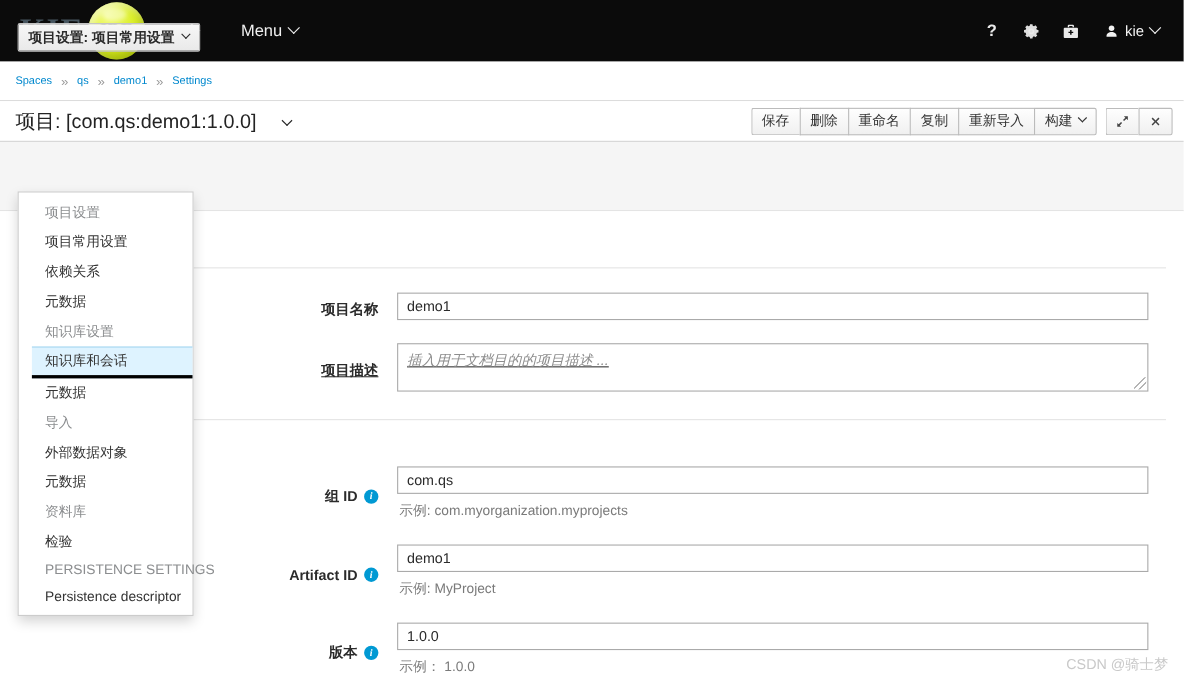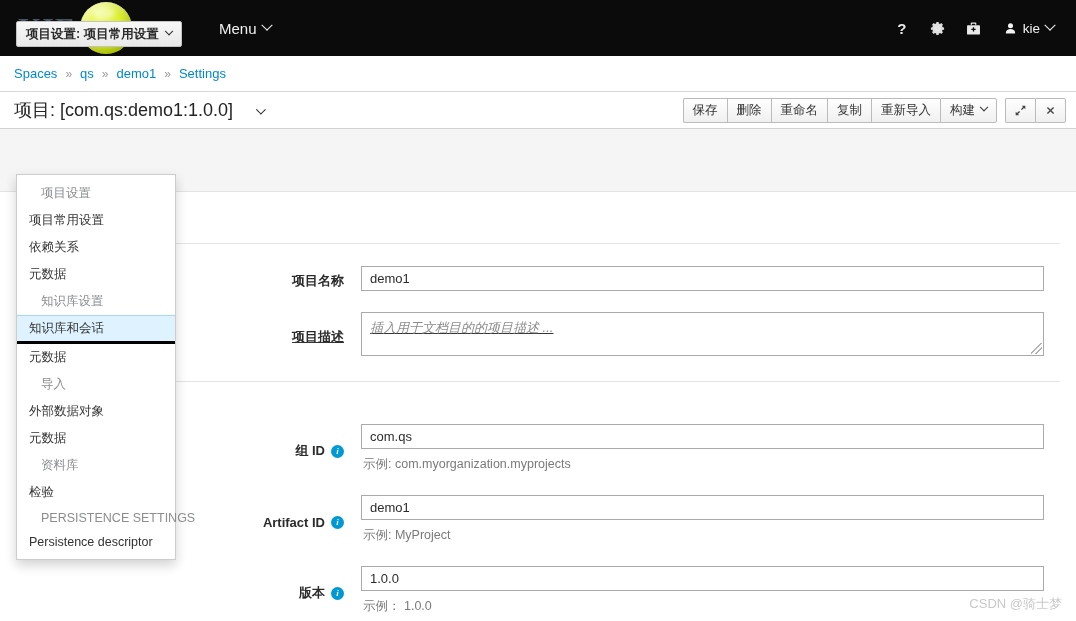--- a/index.html
+++ b/index.html
@@ -95,21 +95,21 @@
 
   
   .breadcrumb-bar {
     position: absolute; top: 56px; left: 0;
     width: 1076px; height: 36px;
     background: #fff;
     border-bottom: 1px solid #d9d9d9;
     display: flex; align-items: center;
     padding-left: 14px;
   }
-  .bc-link { color: #0088ce; font-size: 13px; }
+  .bc-link { color: #0088ce; font-size: 10px; }
   .bc-sep { color: #9a9a9a; margin: 0 8px; font-size: 12px; }
 
   
   .title-bar {
     position: absolute; top: 92px; left: 0;
     width: 1076px; height: 37px;
     background: #fff;
     border-bottom: 1px solid #d1d1d1;
     display: flex; align-items: center;
   }
@@ -179,20 +179,21 @@
     padding: 5px 24px;
     font-size: 12.5px;
     color: #8b8d8f;
     white-space: nowrap;
   }
   .dd-item {
     padding: 5px 12px;
     font-size: 12.5px;
     color: #333333;
     white-space: nowrap;
+    margin-left: 12px;
   }
   .dd-item.active {
     background: #def3ff;
     border-top: 1px solid #a8d8f0;
     border-bottom: 3px solid #000000;
     padding-top: 4px; padding-bottom: 4px;
   }
 
   
   .content {

